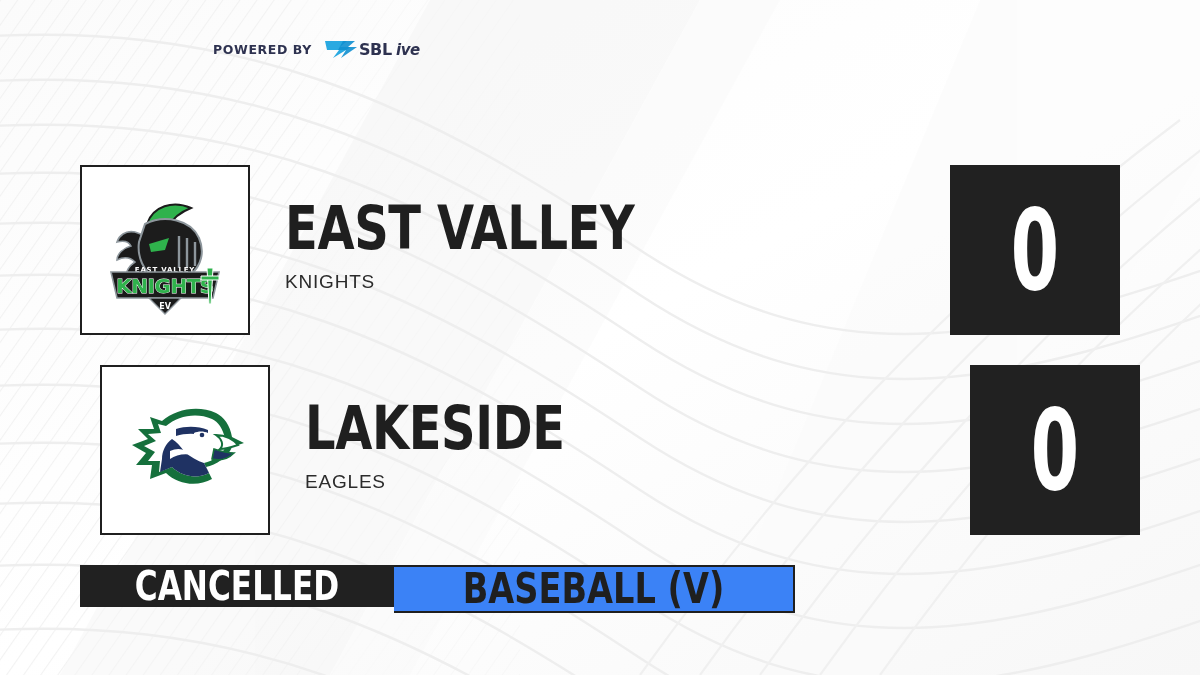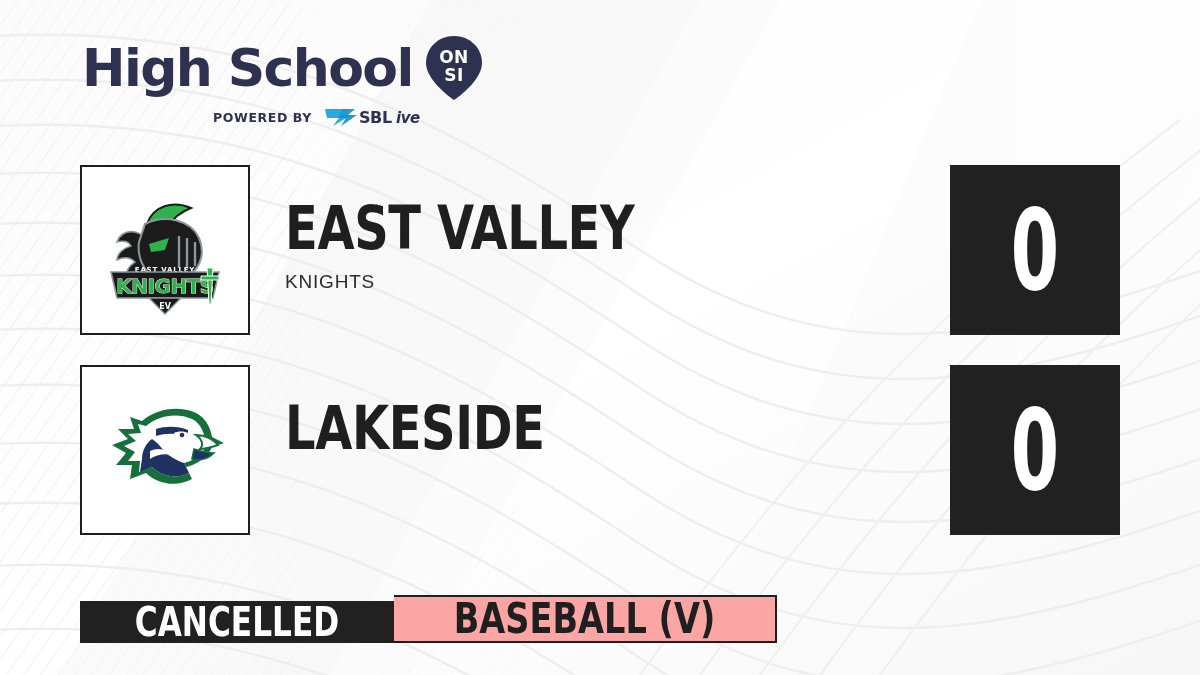--- a/index.html
+++ b/index.html
@@ -39,21 +39,21 @@
   .powered-label {
     font-family:"DejaVu Sans", sans-serif;
     font-weight:bold; font-size:12.5px; letter-spacing:0.6px;
     color:#2e3250;
   }
   .sblive-mark { display:flex; align-items:flex-end; }
 
   
   .team-row { position:absolute; left:80px; height:170px; width:1040px; }
   #row-0 { top:165px; }
-  #row-1 { top:365px; }
+  #row-1 { top:365px;margin-left:20px; }
 
   .logo-card {
     position:absolute; left:0; top:0;
     width:170px; height:170px;
     background:#ffffff;
     border:2px solid #1f1f1f;
     display:flex; align-items:center; justify-content:center;
   }
   .logo-card svg { display:block; }
 
@@ -90,40 +90,40 @@
     font-size:112px;
     line-height:112px;
     color:#ffffff;
     transform:scaleX(0.62);
     transform-origin:center center;
   }
 
   
   #status-bar {
     position:absolute; left:80px; top:565px;
-    height:78px; display:flex; align-items:flex-end;
+    height:78px; display:flex; align-items:flex-start;
   }
   #status-chip {
     background:#212121;
     display:flex; align-items:center; justify-content:center;
     padding:0 26px;
   }
   #status-chip-label {
     font-family:"DejaVu Sans", sans-serif;
     font-weight:bold; font-size:40px; line-height:42px;
     color:#ffffff; letter-spacing:0px;
     transform:scaleX(0.78); transform-origin:center;
     white-space:nowrap;
   }
   #sport-chip {
-    background:#fca5a5;
+    background:#3b82f6;
     border:2px solid #1f1f1f;
     border-left:none;
     display:flex; align-items:center; justify-content:center;
-    padding:0 27px;
+    padding:0 36px;
   }
   #sport-chip-label {
     font-family:"DejaVu Sans", sans-serif;
     font-weight:bold; font-size:42px; line-height:44px;
     color:#1f1f1f;
     transform:scaleX(0.80); transform-origin:center;
     white-space:nowrap;
   }
 </style>
 </head>
@@ -174,30 +174,20 @@
       <path d="M 880,675 C 1020,480 1180,300 1420,120"></path>
       <path d="M 700,675 C 840,480 1000,300 1240,120"></path>
       <path d="M 640,675 C 780,480 940,300 1180,120"></path>
     </g>
   </svg>
 </div>
 
 <div id="stage">
 
   <div id="brand">
-    <div id="brand-wordmark">
-      <span class="wordmark-text">High School</span>
-      <span class="pin">
-        <svg width="62" height="68" viewBox="0 0 62 68" xmlns="http://www.w3.org/2000/svg">
-          <path d="M31 2 C15 2 3 14 3 29 C3 44 22 60 31 66 C40 60 59 44 59 29 C59 14 47 2 31 2 Z" fill="#2e3250"></path>
-          <text x="31" y="29" text-anchor="middle" font-family="DejaVu Sans, sans-serif" font-weight="bold" font-size="17" fill="#ffffff" letter-spacing="0.5">ON</text>
-          <text x="31" y="47" text-anchor="middle" font-family="DejaVu Sans, sans-serif" font-weight="bold" font-size="17" fill="#ffffff" letter-spacing="0.5">SI</text>
-        </svg>
-      </span>
-    </div>
     <div id="brand-powered">
       <span class="powered-label">POWERED BY</span>
       <span class="sblive-mark">
         <svg width="108" height="22" viewBox="0 0 108 22" xmlns="http://www.w3.org/2000/svg">
 
           <path d="M4 3 H26 L19 9 H30 L12 20 L18 12 H6 Z" fill="#29a9e1"></path>
           <path d="M22 3 H34 L27 9 H36 L20 20 L25 12 H17 Z" fill="#0f8fd0" opacity="0.9"></path>
 
           <text x="38" y="17" font-family="DejaVu Sans, sans-serif" font-weight="bold" font-size="16" fill="#2e3250" letter-spacing="-0.4">SBL</text>
 
@@ -273,20 +263,21 @@
 
           <path d="M94 54 C100 56 108 58 114 58 C108 64 100 66 92 64 Z" fill="#1f3263" stroke="#15703c" stroke-width="1.6"></path>
 
           <path d="M50 56 C58 52 66 54 72 60 C64 58 56 60 50 64 Z" fill="#ffffff"></path>
         </svg>
       </span>
     </div>
 
     <div class="team-text">
       <div class="team-name">LAKESIDE</div>
+      <div class="team-mascot">EAGLES</div>
     </div>
 
     <div class="score-box">
       <span class="score-value">0</span>
     </div>
   </div>
 
   <div id="status-bar">
     <div id="status-chip">
       <span id="status-chip-label">CANCELLED</span>

